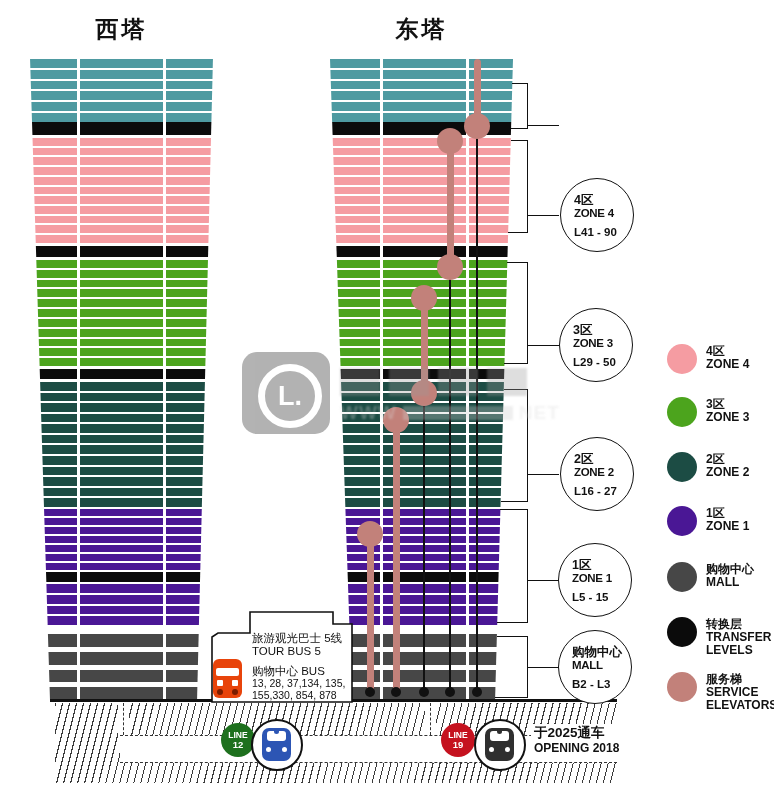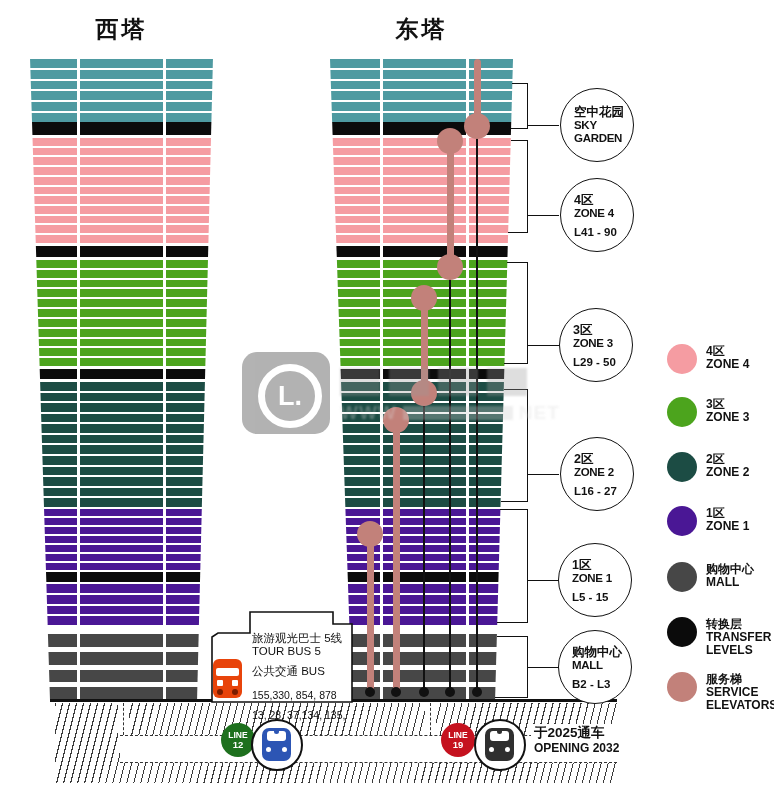--- a/index.html
+++ b/index.html
@@ -331,25 +331,20 @@
         <div></div>
         <div></div>
       </div>
     <div class="wm-line2">
       <span>WWW</span>
       <span class="bar"></span>
       <span>NET</span>
     </div>
   </div>
 
-  <div class="callout" style="left:560px;top:88px;">
-    <div class="c-cn">空中花园</div>
-    <div class="c-en">SKY GARDEN</div>
-
-  </div>
   <div class="callout" style="left:560px;top:178px;">
     <div class="c-cn">4区</div>
     <div class="c-en">ZONE 4</div>
     <div class="c-lv">L41 - 90</div>
   </div>
   <div class="callout" style="left:559px;top:308px;">
     <div class="c-cn">3区</div>
     <div class="c-en">ZONE 3</div>
     <div class="c-lv">L29 - 50</div>
   </div>
@@ -431,22 +426,22 @@
     </div>
   <div class="v-dash" style="left:425px;">
       <div></div>
     </div>
 
   <svg id="busbox-svg" width="155" height="100" viewBox="0 0 155 100">
     <path d="M7,97 L7,32 L13,28 L45,28 L45,7 L128,7 L128,19 L147,19 L147,97 Z" fill="#ffffff" stroke="#111" stroke-width="1.6"></path>
   </svg>
   <div class="bus-text" style="left:252px;top:631px;font-size:11.5px;">旅游观光巴士 5线</div>
   <div class="bus-text" style="left:252px;top:645px;font-size:11.5px;">TOUR BUS 5</div>
-  <div class="bus-text" style="left:252px;top:664px;font-size:11.5px;">公共交通 BUS</div>
-  <div class="bus-text" style="left:252px;top:677px;font-size:10.5px;margin-top:32px;">13, 28, 37,134, 135,</div>
+  <div class="bus-text" style="left:252px;top:664px;font-size:11.5px;">购物中心 BUS</div>
+  <div class="bus-text" style="left:252px;top:677px;font-size:10.5px;">13, 28, 37,134, 135,</div>
   <div class="bus-text" style="left:252px;top:689px;font-size:10.5px;">155,330, 854, 878</div>
   <div id="bus-icon" style="background: rgb(232, 68, 11);">
     <div class="win"></div>
     <div class="w1"></div>
       <div class="w2"></div>
     <div class="wh1"></div>
       <div class="wh2"></div>
   </div>
 
   <div class="badge" id="badge-line12" style="left: 221px; top: 723px; background: rgb(30, 112, 30);">
@@ -470,16 +465,16 @@
     <div class="train" id="train-dark" style="background: rgb(47, 47, 47);">
       <div class="shield"></div>
         <div class="sdot" style="background: rgb(47, 47, 47);"></div>
       <div class="lt" style="left:4px;"></div>
         <div class="lt" style="right:4px;"></div>
       <div class="bar"></div>
     </div>
   </div>
   <div id="opening">
     <div class="o-cn">于2025通车</div>
-    <div class="o-en">OPENING 2032</div>
+    <div class="o-en">OPENING 2018</div>
   </div>
 
 </div>
 
 </body></html>

